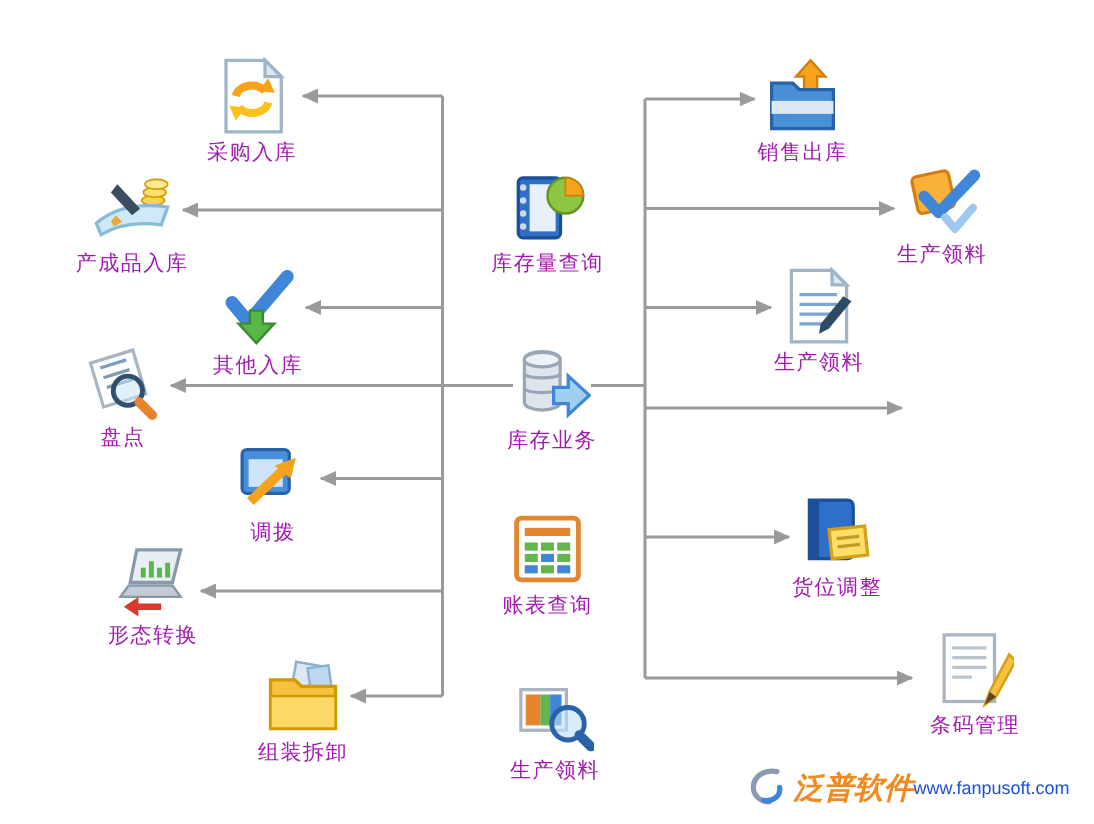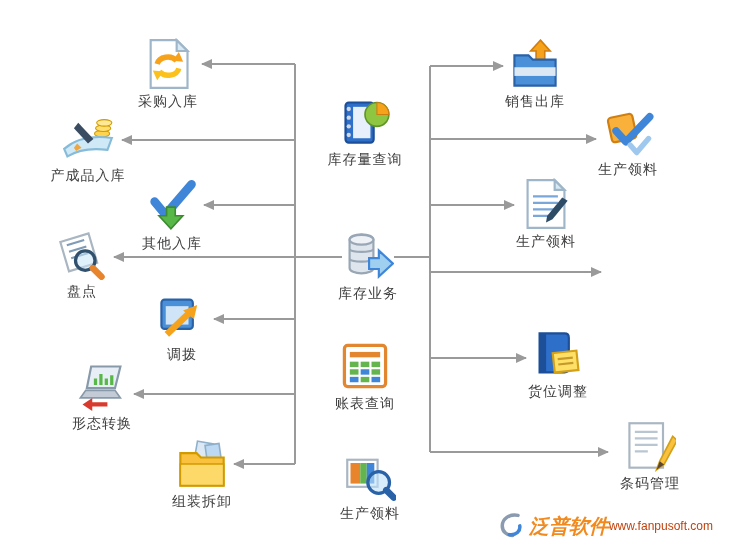--- a/index.html
+++ b/index.html
@@ -7,29 +7,29 @@
     position:relative;width:729px;height:549px;background:#ffffff;
     font-family:"Liberation Sans", sans-serif;overflow:hidden;
   }
   .connectors{position:absolute;left:0;top:0;width:729px;height:549px;pointer-events:none;}
   .node{
     position:absolute;width:110px;display:flex;flex-direction:column;
     align-items:center;gap:3px;
   }
   .node .icon{width:52px;height:52px;}
   .node .icon svg{width:100%;height:100%;display:block;}
-  .label{font-size:14px;color:#404040;white-space:nowrap;letter-spacing:1px;}
+  .label{font-size:14px;color:#a21caf;white-space:nowrap;letter-spacing:1px;}
   .logo{
     position:absolute;right:16px;bottom:6px;display:flex;flex-direction:row;
     align-items:center;line-height:1.15;
   }
   .logo-row{display:flex;align-items:center;gap:4px;}
   .logo-row svg{width:28px;height:28px;}
   .brand{font-size:20px;font-weight:bold;color:#f28a1e;font-style:italic;}
-  .brand-url{font-size:12px;color:#c2410c;}
+  .brand-url{font-size:12px;color:#1d4ed8;}
 </style>
 </head>
 <body>
 
 <div class="stage">
 
   <svg class="connectors" viewBox="0 0 729 549">
     <defs>
       <marker id="ah" markerUnits="userSpaceOnUse" markerWidth="12" markerHeight="10" refX="10" refY="5" orient="auto">
         <path d="M0 0 L11 5 L0 10 z" fill="#9a9a9a"></path>
@@ -137,21 +137,21 @@
       <svg viewBox="0 0 48 48">
         <rect x="18" y="4" width="15" height="20" fill="#dce9f5" stroke="#8fb0cc" stroke-width="1.5" transform="rotate(10 25 14)"></rect>
         <rect x="28" y="6" width="13" height="18" fill="#bcd8f2" stroke="#8fb0cc" stroke-width="1.5" transform="rotate(-8 34 15)"></rect>
         <path d="M4 14 h15 l4 4 h21 v26 H4 z" fill="#f9c13e" stroke="#d19b00" stroke-width="2"></path>
         <path d="M4 24 h40 v20 H4 z" fill="#fdd96a" stroke="#d19b00" stroke-width="1.5"></path>
       </svg>
     </span>
     <span class="label">组装拆卸</span>
   </div>
 
-  <div class="node" style="left:310px;top:96px;">
+  <div class="node" style="left:310px;top:112px;">
     <span class="icon">
       <svg viewBox="0 0 48 48">
         <rect x="6" y="6" width="26" height="37" rx="3" fill="#2e6fc9" stroke="#1d4f99" stroke-width="2"></rect>
         <rect x="13" y="10" width="16" height="29" fill="#e8f1fb"></rect>
         <circle cx="9" cy="12" r="2" fill="#cfd8e4"></circle>
           <circle cx="9" cy="20" r="2" fill="#cfd8e4"></circle>
         <circle cx="9" cy="28" r="2" fill="#cfd8e4"></circle>
           <circle cx="9" cy="36" r="2" fill="#cfd8e4"></circle>
         <circle cx="35" cy="17" r="11" fill="#8ec641" stroke="#5f9427" stroke-width="1.5"></circle>
         <path d="M35 17 L35 6 A11 11 0 0 1 46 17 z" fill="#f7a21b" stroke="#c87f10"></path>

